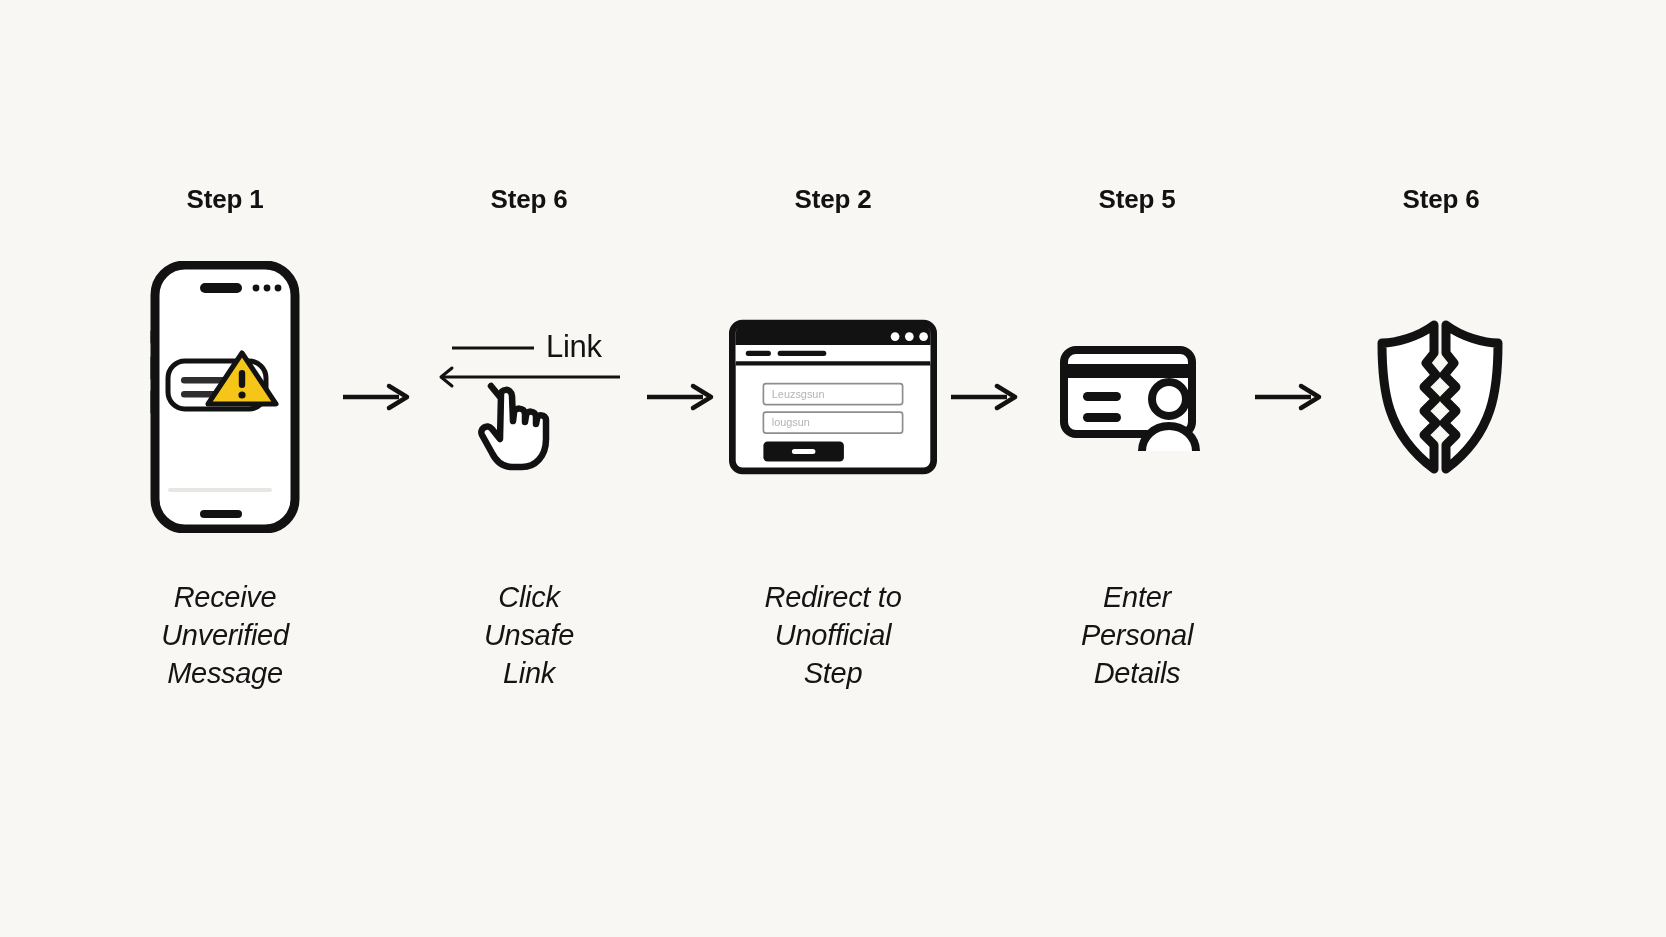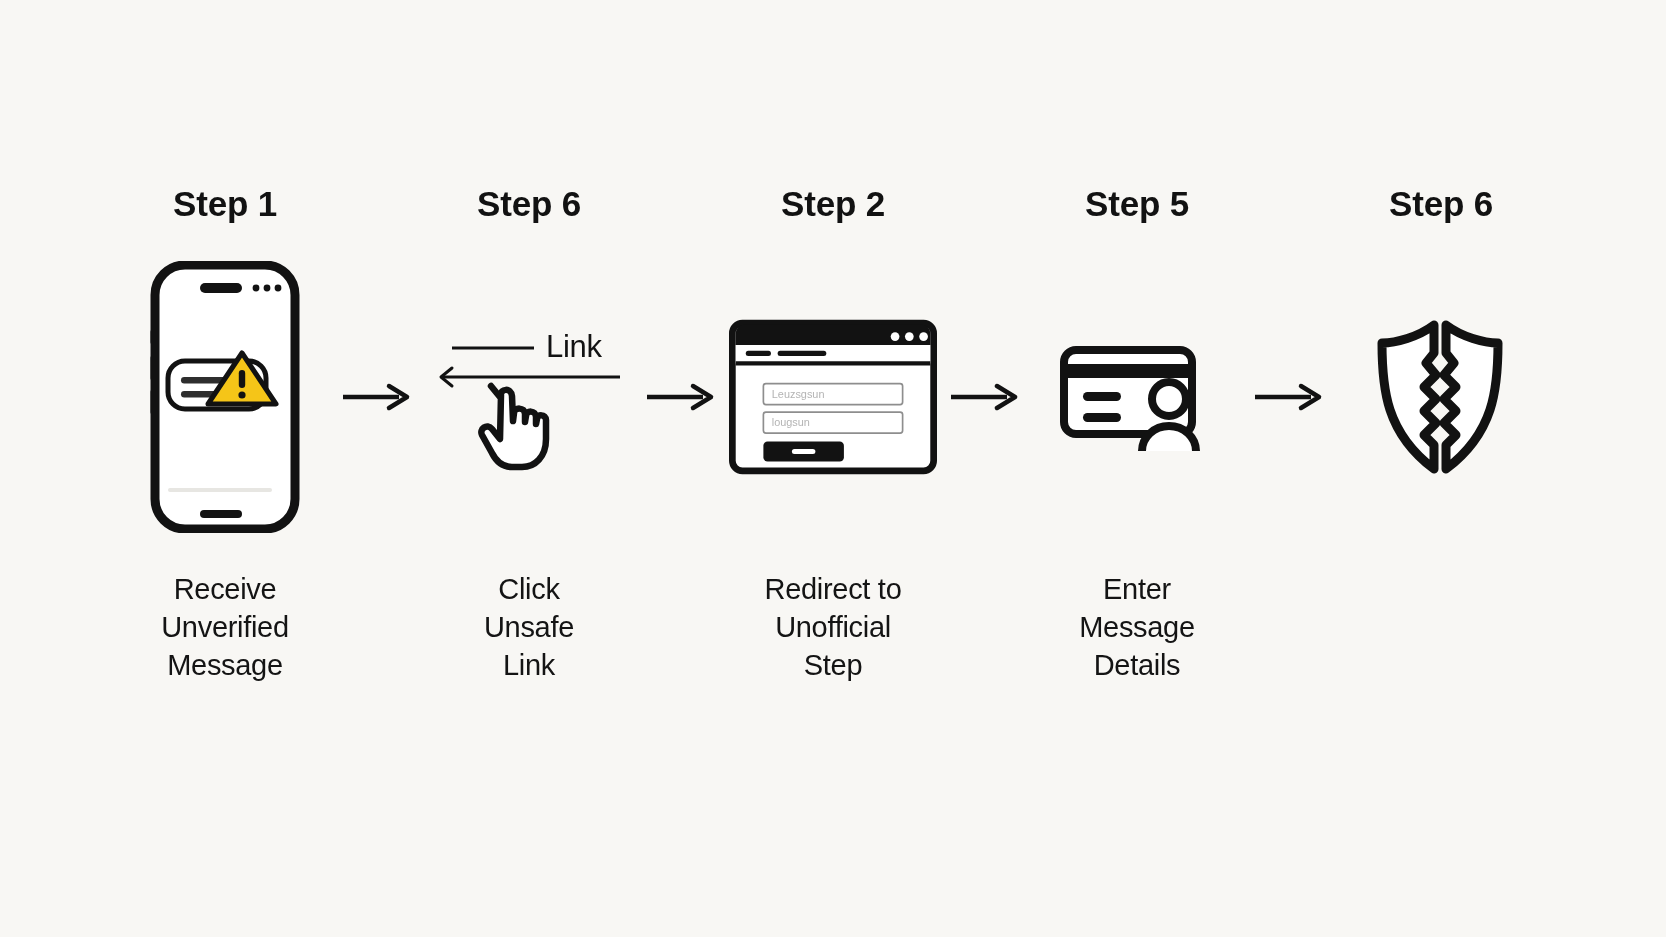--- a/index.html
+++ b/index.html
@@ -32,21 +32,21 @@
 
   .step {
     width: 208px;
     display: flex;
     flex-direction: column;
     align-items: center;
     flex: 0 0 auto;
   }
 
   .step-title {
-    font-size: 35px;
+    font-size: 26px;
     font-weight: bold;
     color: #121212;
     letter-spacing: -0.2px;
     line-height: 1;
     height: 34px;
   }
 
   .icon-area {
     height: 330px;
     width: 100%;
@@ -55,22 +55,23 @@
     justify-content: center;
     margin-top: 12px;
   }
 
   .caption {
     font-size: 29px;
     line-height: 38px;
     color: #141414;
     text-align: center;
     letter-spacing: -0.3px;
-    margin-top: 8px;
+    margin-top: 16px;
     white-space: pre-line;
+    font-style: italic;
   }
 
   
   .connector {
     flex: 0 0 auto;
     width: 96px;
     height: 330px;
     margin-top: 46px;
     display: flex;
     align-items: center;
@@ -220,21 +221,21 @@
 
         <rect x="24" y="54" width="38" height="9" rx="4.5" fill="#121212"></rect>
         <rect x="24" y="75" width="38" height="9" rx="4.5" fill="#121212"></rect>
 
         <circle cx="110" cy="61" r="17" fill="#ffffff" stroke="#121212" stroke-width="8"></circle>
 
         <path d="M83 113 a27 25 0 0 1 54 0" fill="#ffffff" stroke="#121212" stroke-width="8" stroke-linejoin="round"></path>
       </svg>
     </div>
     <div class="caption">Enter
-Message
+Personal
 Details</div>
   </div>
 
   <div class="connector">
     <svg width="72" height="30" viewBox="0 0 72 30">
       <line x1="2" y1="15" x2="58" y2="15" stroke="#121212" stroke-width="4.5"></line>
       <path d="M48 4 L66 15 L48 26" fill="none" stroke="#121212" stroke-width="4.5" stroke-linecap="round" stroke-linejoin="round"></path>
     </svg>
   </div>
 

